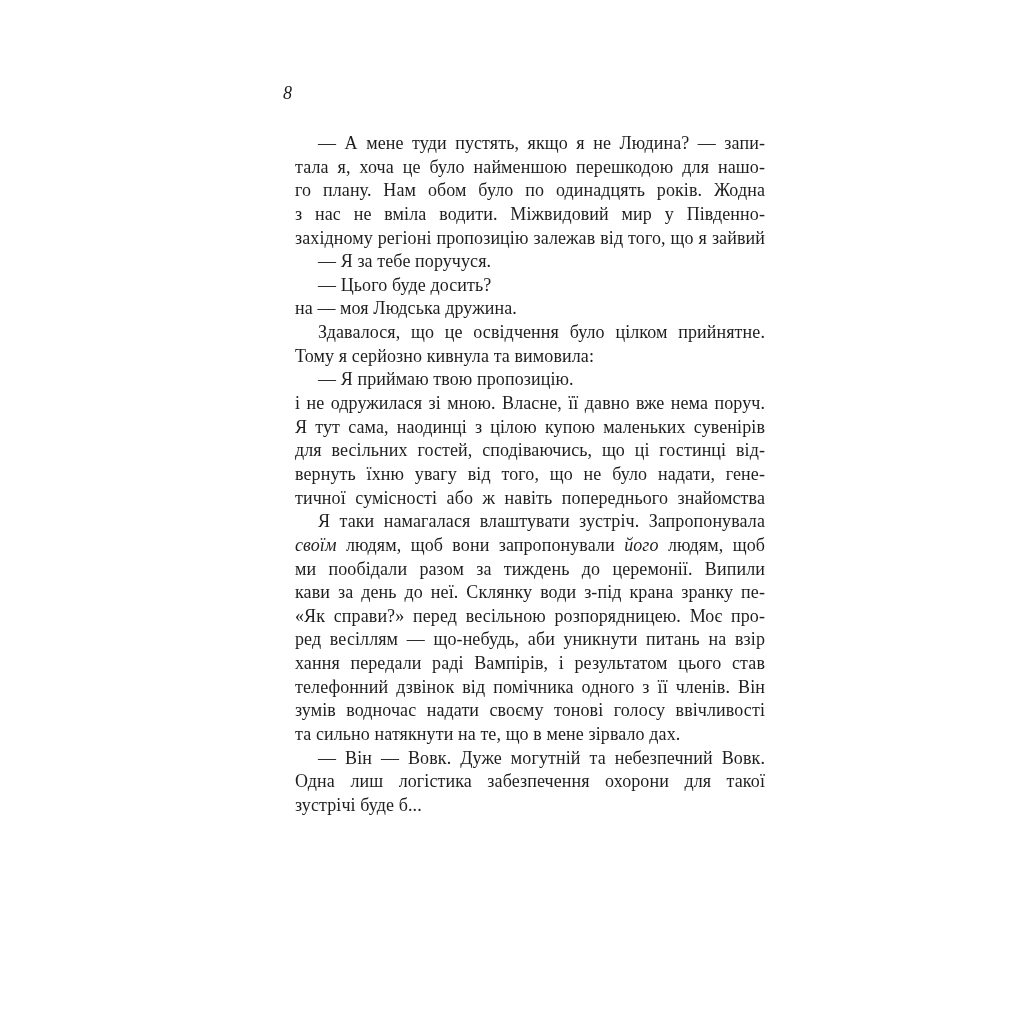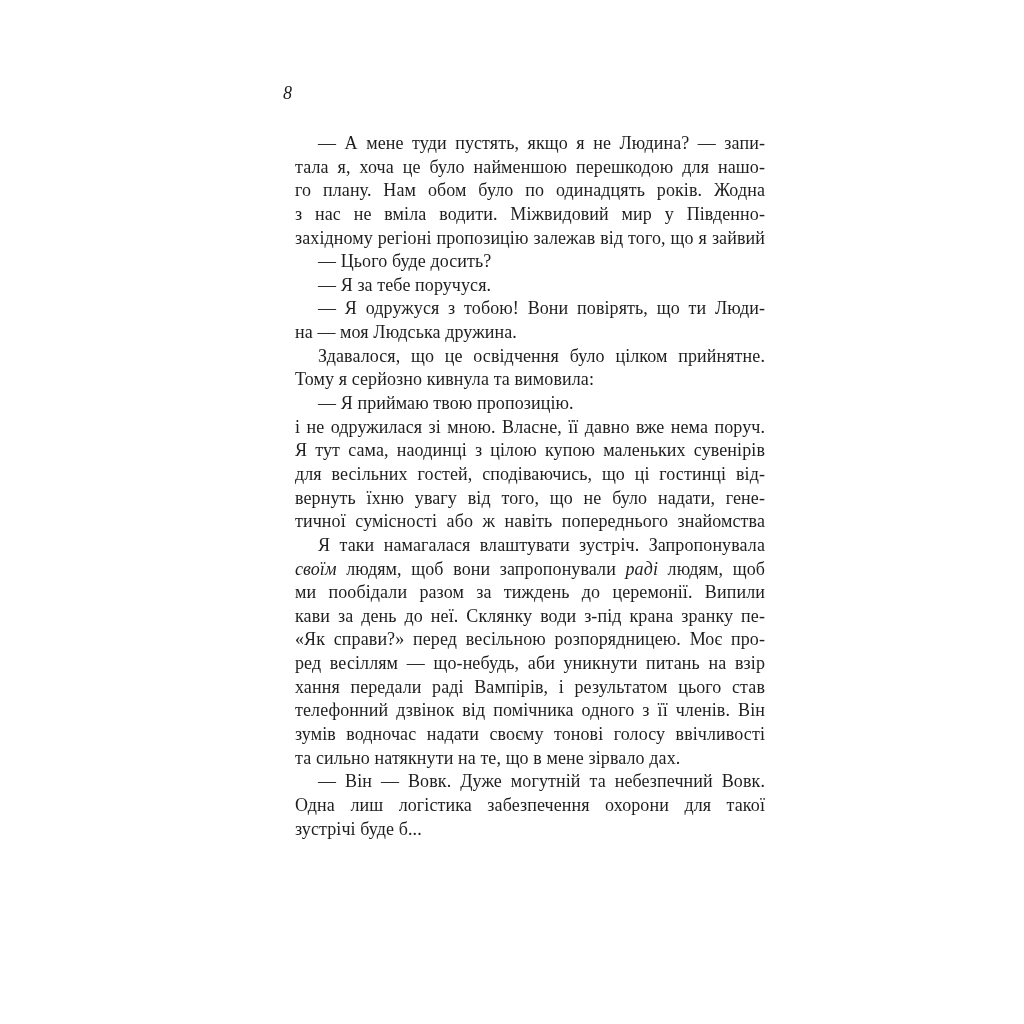--- a/index.html
+++ b/index.html
@@ -61,46 +61,45 @@
   <div class="page-number">8</div>
   <div class="text-block">
       <div class="paragraph">
         <div class="text-line para-start">— А мене туди пустять, якщо я не Людина? — запи-</div>
         <div class="text-line">тала я, хоча це було найменшою перешкодою для нашо-</div>
         <div class="text-line">го плану. Нам обом було по одинадцять років. Жодна</div>
         <div class="text-line">з нас не вміла водити. Міжвидовий мир у Південно-</div>
         <div class="text-line">західному регіоні пропозицію залежав від того, що я зайвий</div>
       </div>
       <div class="paragraph">
+        <div class="text-line para-start para-end">— Я за тебе поручуся.</div>
+      </div>
+      <div class="paragraph">
         <div class="text-line para-start para-end">— Цього буде досить?</div>
       </div>
       <div class="paragraph">
-        <div class="text-line para-start para-end">— Я за тебе поручуся.</div>
-      </div>
-      <div class="paragraph">
-        <div class="text-line para-start">— Я одружуся з тобою! Вони повірять, що ти Люди-</div>
         <div class="text-line para-end">на — моя Людська дружина.</div>
       </div>
       <div class="paragraph">
         <div class="text-line para-start">Здавалося, що це освідчення було цілком прийнятне.</div>
         <div class="text-line para-end">Тому я серйозно кивнула та вимовила:</div>
       </div>
       <div class="paragraph">
         <div class="text-line para-start para-end">— Я приймаю твою пропозицію.</div>
       </div>
       <div class="paragraph">
         <div class="text-line">і не одружилася зі мною. Власне, її давно вже нема поруч.</div>
         <div class="text-line">Я тут сама, наодинці з цілою купою маленьких сувенірів</div>
         <div class="text-line">для весільних гостей, сподіваючись, що ці гостинці від-</div>
         <div class="text-line">вернуть їхню увагу від того, що не було надати, гене-</div>
         <div class="text-line">тичної сумісності або ж навіть попереднього знайомства</div>
       </div>
       <div class="paragraph">
         <div class="text-line para-start">Я таки намагалася влаштувати зустріч. Запропонувала</div>
-        <div class="text-line"><i>своїм</i> людям, щоб вони запропонували <i>раді</i> людям, щоб</div>
+        <div class="text-line"><i>своїм</i> людям, щоб вони запропонували <i>його</i> людям, щоб</div>
         <div class="text-line">ми пообідали разом за тиждень до церемонії. Випили</div>
         <div class="text-line">кави за день до неї. Склянку води з-під крана зранку пе-</div>
         <div class="text-line">«Як справи?» перед весільною розпорядницею. Моє про-</div>
         <div class="text-line">ред весіллям — що-небудь, аби уникнути питань на взір</div>
         <div class="text-line">хання передали раді Вампірів, і результатом цього став</div>
         <div class="text-line">телефонний дзвінок від помічника одного з її членів. Він</div>
         <div class="text-line">зумів водночас надати своєму тонові голосу ввічливості</div>
         <div class="text-line para-end">та сильно натякнути на те, що в мене зірвало дах.</div>
       </div>
       <div class="paragraph">

